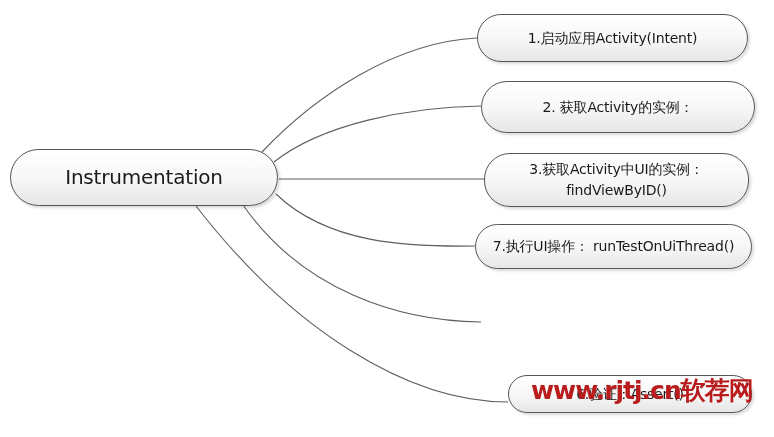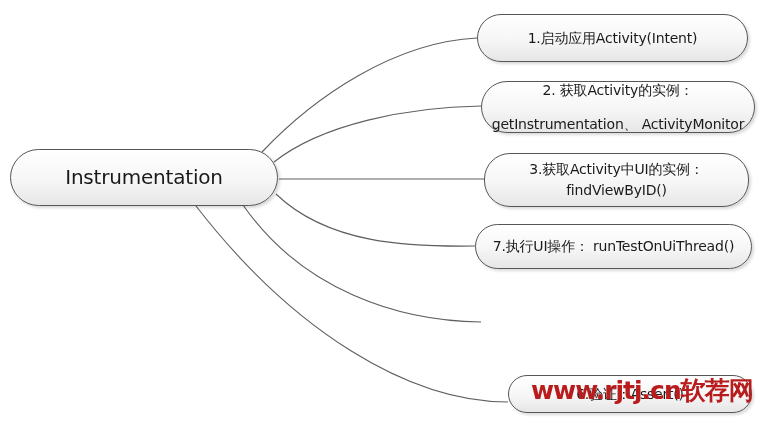--- a/index.html
+++ b/index.html
@@ -48,21 +48,20 @@
   <div class="topic root">
     <span class="tline">Instrumentation</span>
   </div>
 
   <div class="topic n1">
     <span class="tline">1.启动应用Activity(Intent)</span>
   </div>
 
   <div class="topic n2">
     <span class="tline">2. 获取Activity的实例：</span>
-    <span class="tline">getInstrumentation、 ActivityMonitor</span>
   </div>
 
   <div class="topic n3">
     <span class="tline">3.获取Activity中UI的实例：</span>
     <span class="tline">findViewByID()</span>
   </div>
 
   <div class="topic n4">
     <span class="tline">7.执行UI操作： runTestOnUiThread()</span>
   </div>

